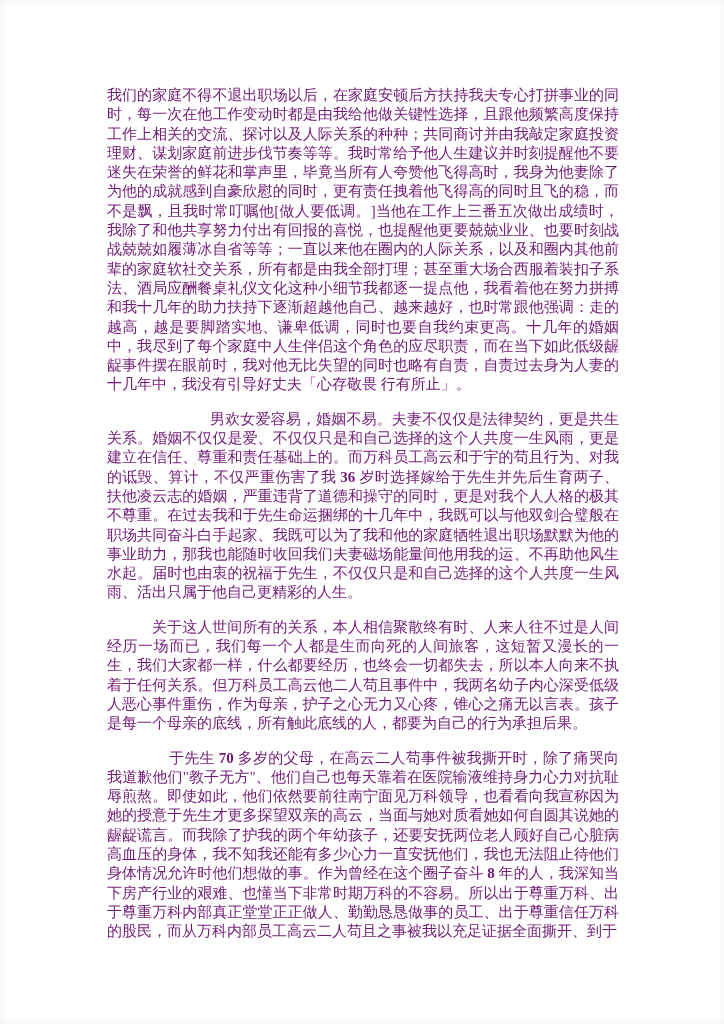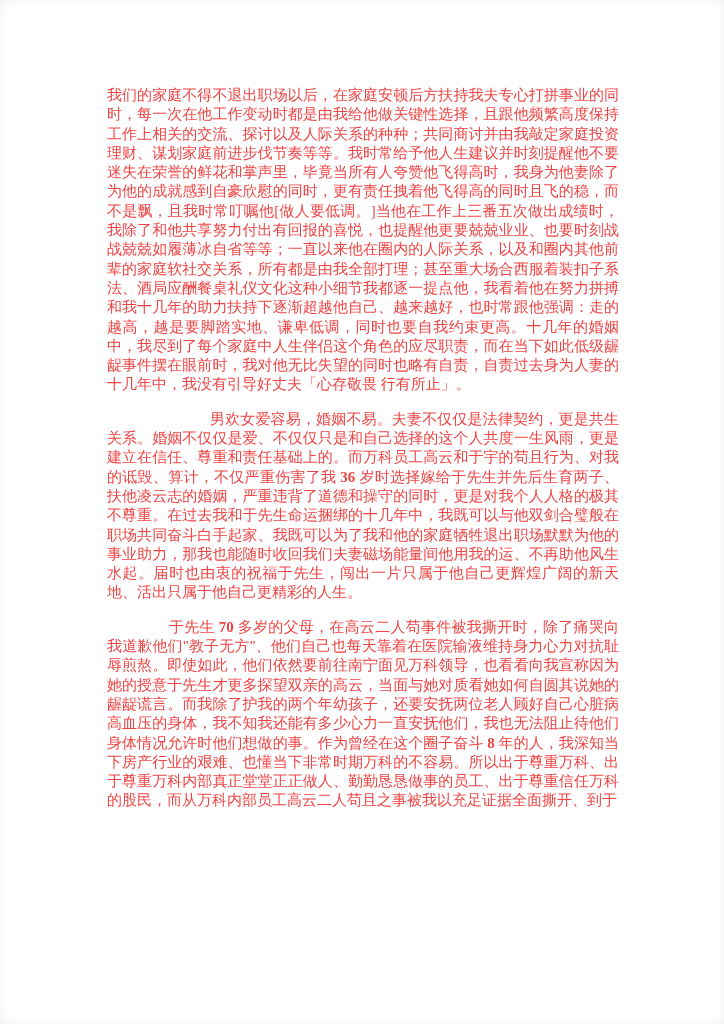--- a/index.html
+++ b/index.html
@@ -16,21 +16,21 @@
     box-shadow: inset 0 0 8px rgba(0,0,0,0.07);
     font-family: "Liberation Serif", "DejaVu Serif", serif;
   }
   .doc-body {
     position: absolute;
     left: 107px;
     top: 86px;
     width: 512px;
     font-size: 15px;
     line-height: 19.3px;
-    color: #ef4444;
+    color: #701a75;
     text-align: justify;
     letter-spacing: 0;
     -webkit-font-smoothing: antialiased;
   }
   .doc-body p {
     margin: 0 0 15px 0;
     padding: 0;
   }
   .doc-body p:last-child {
     margin-bottom: 2px;
@@ -38,16 +38,17 @@
   .doc-body b {
     font-weight: 700;
   }
 </style>
 </head>
 <body>
 
 <div class="page">
   <div class="doc-body">
       <p style="text-indent: 0px;"><span>我们的家庭不得不退出职场以后，在家庭安顿后方扶持我夫专心打拼事业的同时，每一次在他工作变动时都是由我给他做关键性选择，且跟他频繁高度保持工作上相关的交流、探讨以及人际关系的种种；共同商讨并由我敲定家庭投资理财、谋划家庭前进步伐节奏等等。我时常给予他人生建议并时刻提醒他不要迷失在荣誉的鲜花和掌声里，毕竟当所有人夸赞他飞得高时，我身为他妻除了为他的成就感到自豪欣慰的同时，更有责任拽着他飞得高的同时且飞的稳，而不是飘，且我时常叮嘱他[做人要低调。]当他在工作上三番五次做出成绩时，我除了和他共享努力付出有回报的喜悦，也提醒他更要兢兢业业、也要时刻战战兢兢如履薄冰自省等等；一直以来他在圈内的人际关系，以及和圈内其他前辈的家庭软社交关系，所有都是由我全部打理；甚至重大场合西服着装扣子系法、酒局应酬餐桌礼仪文化这种小细节我都逐一提点他，我看着他在努力拼搏和我十几年的助力扶持下逐渐超越他自己、越来越好，也时常跟他强调：走的越高，越是要脚踏实地、谦卑低调，同时也要自我约束更高。十几年的婚姻中，我尽到了每个家庭中人生伴侣这个角色的应尽职责，而在当下如此低级龌龊事件摆在眼前时，我对他无比失望的同时也略有自责，自责过去身为人妻的十几年中，我没有引导好丈夫「心存敬畏 行有所止」。</span></p>
-      <p style="text-indent: 103px;"><span>男欢女爱容易，婚姻不易。夫妻不仅仅是法律契约，更是共生关系。婚姻不仅仅是爱、不仅仅只是和自己选择的这个人共度一生风雨，更是建立在信任、尊重和责任基础上的。而万科员工高云和于宇的苟且行为、对我的诋毁、算计，不仅严重伤害了我 </span><b>36</b><span> 岁时选择嫁给于先生并先后生育两子、扶他凌云志的婚姻，严重违背了道德和操守的同时，更是对我个人人格的极其不尊重。在过去我和于先生命运捆绑的十几年中，我既可以与他双剑合璧般在职场共同奋斗白手起家、我既可以为了我和他的家庭牺牲退出职场默默为他的事业助力，那我也能随时收回我们夫妻磁场能量间他用我的运、不再助他风生水起。届时也由衷的祝福于先生，闯出一片只属于他自己更辉煌广阔的新天地、活出只属于他自己更精彩的人生。</span></p>
+      <p style="text-indent: 103px;"><span>男欢女爱容易，婚姻不易。夫妻不仅仅是法律契约，更是共生关系。婚姻不仅仅是爱、不仅仅只是和自己选择的这个人共度一生风雨，更是建立在信任、尊重和责任基础上的。而万科员工高云和于宇的苟且行为、对我的诋毁、算计，不仅严重伤害了我 </span><b>36</b><span> 岁时选择嫁给于先生并先后生育两子、扶他凌云志的婚姻，严重违背了道德和操守的同时，更是对我个人人格的极其不尊重。在过去我和于先生命运捆绑的十几年中，我既可以与他双剑合璧般在职场共同奋斗白手起家、我既可以为了我和他的家庭牺牲退出职场默默为他的事业助力，那我也能随时收回我们夫妻磁场能量间他用我的运、不再助他风生水起。届时也由衷的祝福于先生，不仅仅只是和自己选择的这个人共度一生风雨、活出只属于他自己更精彩的人生。</span></p>
+      <p style="text-indent: 45px;"><span>关于这人世间所有的关系，本人相信聚散终有时、人来人往不过是人间经历一场而已，我们每一个人都是生而向死的人间旅客，这短暂又漫长的一生，我们大家都一样，什么都要经历，也终会一切都失去，所以本人向来不执着于任何关系。但万科员工高云他二人苟且事件中，我两名幼子内心深受低级人恶心事件重伤，作为母亲，护子之心无力又心疼，锥心之痛无以言表。孩子是每一个母亲的底线，所有触此底线的人，都要为自己的行为承担后果。</span></p>
       <p style="text-indent: 62px;"><span>于先生 </span><b>70</b><span> 多岁的父母，在高云二人苟事件被我撕开时，除了痛哭向我道歉他们"教子无方"、他们自己也每天靠着在医院输液维持身力心力对抗耻辱煎熬。即使如此，他们依然要前往南宁面见万科领导，也看看向我宣称因为她的授意于先生才更多探望双亲的高云，当面与她对质看她如何自圆其说她的龌龊谎言。而我除了护我的两个年幼孩子，还要安抚两位老人顾好自己心脏病高血压的身体，我不知我还能有多少心力一直安抚他们，我也无法阻止待他们身体情况允许时他们想做的事。作为曾经在这个圈子奋斗 </span><b>8</b><span> 年的人，我深知当下房产行业的艰难、也懂当下非常时期万科的不容易。所以出于尊重万科、出于尊重万科内部真正堂堂正正做人、勤勤恳恳做事的员工、出于尊重信任万科的股民，而从万科内部员工高云二人苟且之事被我以充足证据全面撕开、到于</span></p>
     </div>
 </div>
 
 </body></html>

